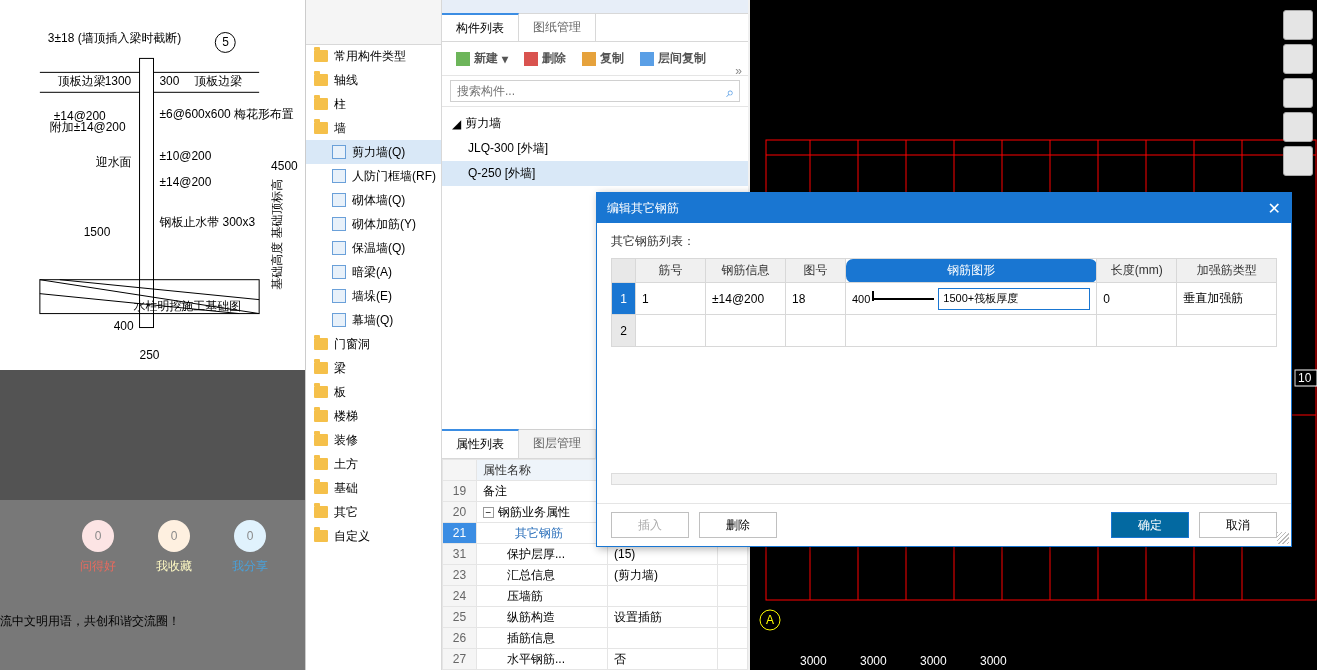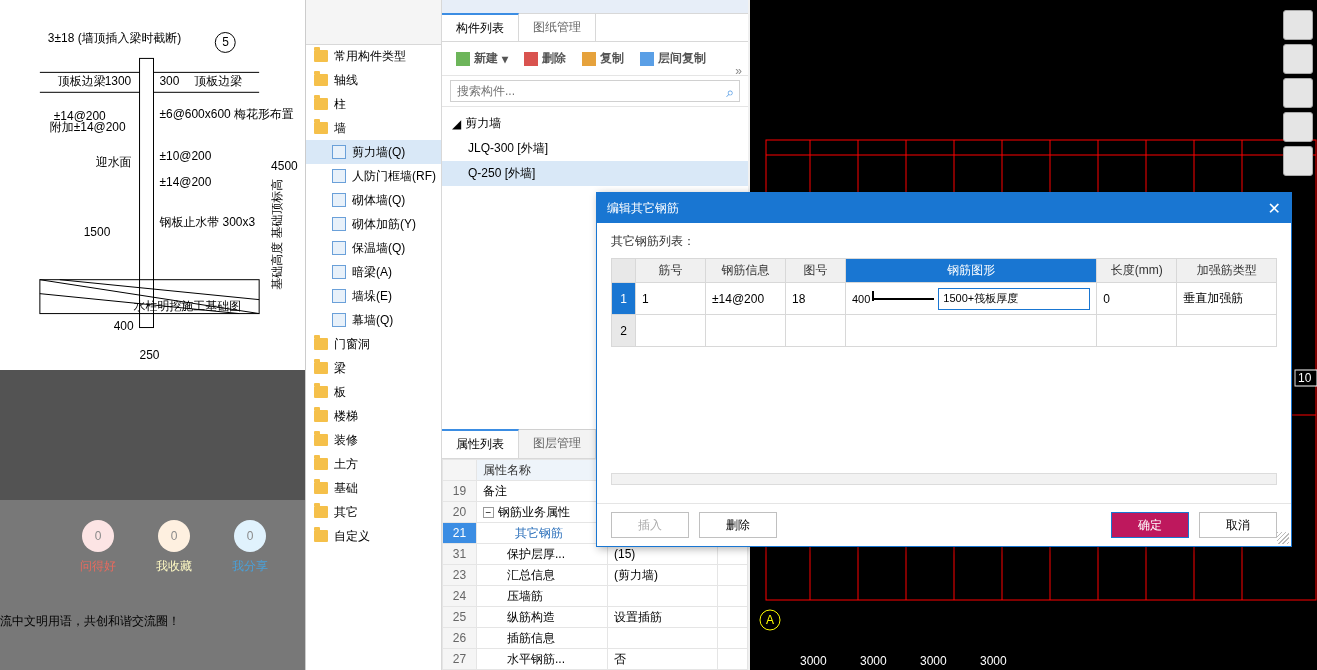--- a/index.html
+++ b/index.html
@@ -81,31 +81,31 @@
 .dlg-title { background: #1976d2; color: #fff; height: 30px; display: flex; align-items: center; padding: 0 10px; justify-content: space-between; }
 .dlg-close { color: #fff; cursor: pointer; font-size: 16px; }
 .dlg-body { padding: 10px 14px; flex: 1; display: flex; flex-direction: column; }
 .dlg-subtitle { color: #333; margin-bottom: 8px; }
 .dlg-table { border: 1px solid #d8d8d8; width: 100%; border-collapse: collapse; }
 .dlg-table th { background: #f0f0f0; border: 1px solid #d8d8d8; height: 24px; font-weight: normal; color: #333; }
 .dlg-table th.active-col { background: #1976d2; color: #fff; }
 .dlg-table td { border: 1px solid #d8d8d8; height: 32px; padding: 0 6px; }
 .dlg-table .rn { width: 24px; text-align: center; background: #e8e8e8; }
 .dlg-table tr.active .rn { background: #1976d2; color: #fff; }
-.shape-cell { width: 196px; }
+.shape-cell { width: 196px; border-radius: 7px; }
 .shape-box { display: flex; align-items: center; gap: 4px; }
 .shape-val { font-size: 11px; }
 .shape-input { border: 1px solid #1976d2; background:#fff; height: 22px; flex: 1; padding: 0 4px; font-size: 11px; }
 .shape-line { flex:0 0 60px; height: 2px; background: #000; position: relative; }
 .shape-line::before { content:""; position:absolute; left:-2px; bottom:-1px; width:2px; height:10px; background:#000; }
 .dlg-scroll { height: 12px; background: #f2f2f2; border: 1px solid #dcdcdc; margin-top: auto; margin-bottom: 8px; }
 .dlg-buttons { display: flex; gap: 10px; padding: 8px 14px; border-top: 1px solid #e5e5e5; }
 .dlg-spacer{ flex:1; }
 .btn { min-width: 78px; height: 26px; border: 1px solid #c0c0c0; background: #fff; cursor: pointer; }
-.btn.primary { background: #be185d; color: #fff; border-color: #1976d2; }
+.btn.primary { background: #0369a1; color: #fff; border-color: #1976d2; }
 .btn.disabled { color: #aaa; }
 .resize-grip { position:absolute; right:2px; bottom:2px; width:12px; height:12px; background:repeating-linear-gradient(135deg,#bbb 0 1px,transparent 1px 3px); }
 </style>
 </head>
 <body>
 
 <div class="left-panel">
   <div class="drawing-area">
     <svg viewBox="0 0 306 370">
       <text x="48" y="42" font-size="10">3±18 (墙顶插入梁时截断)</text>

